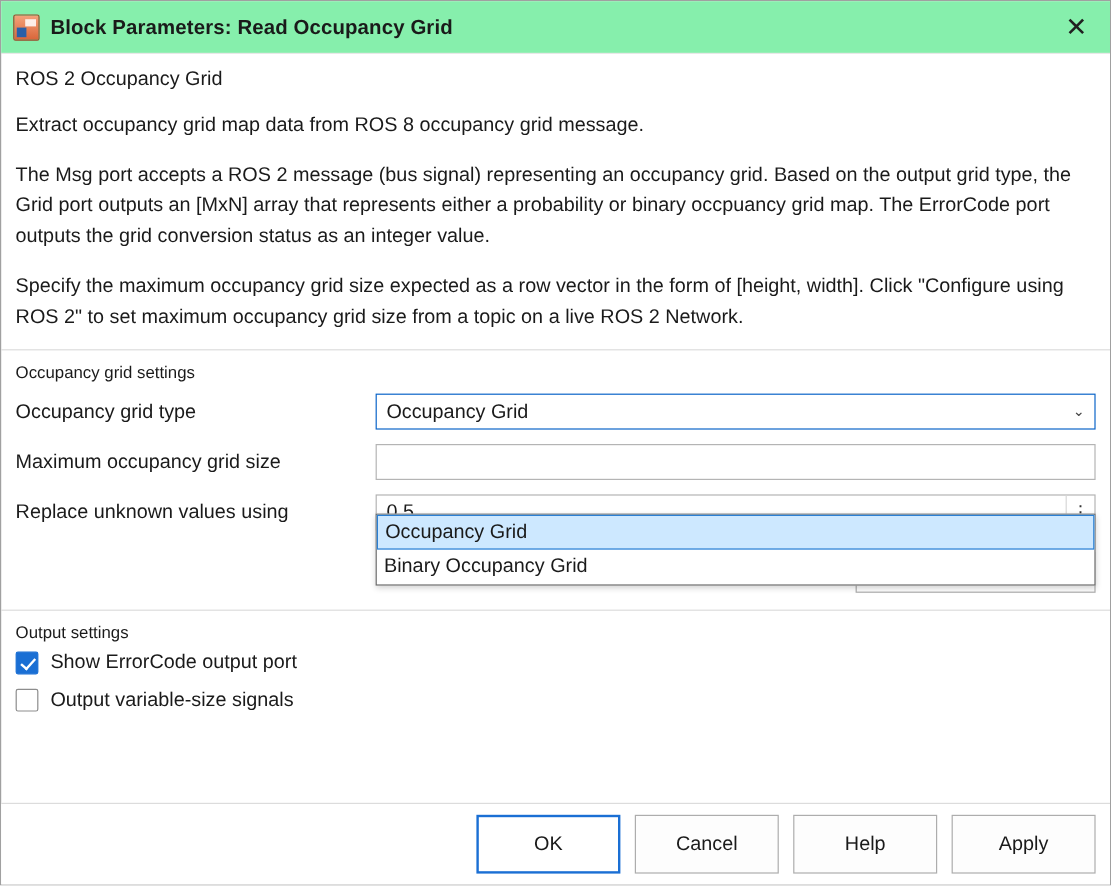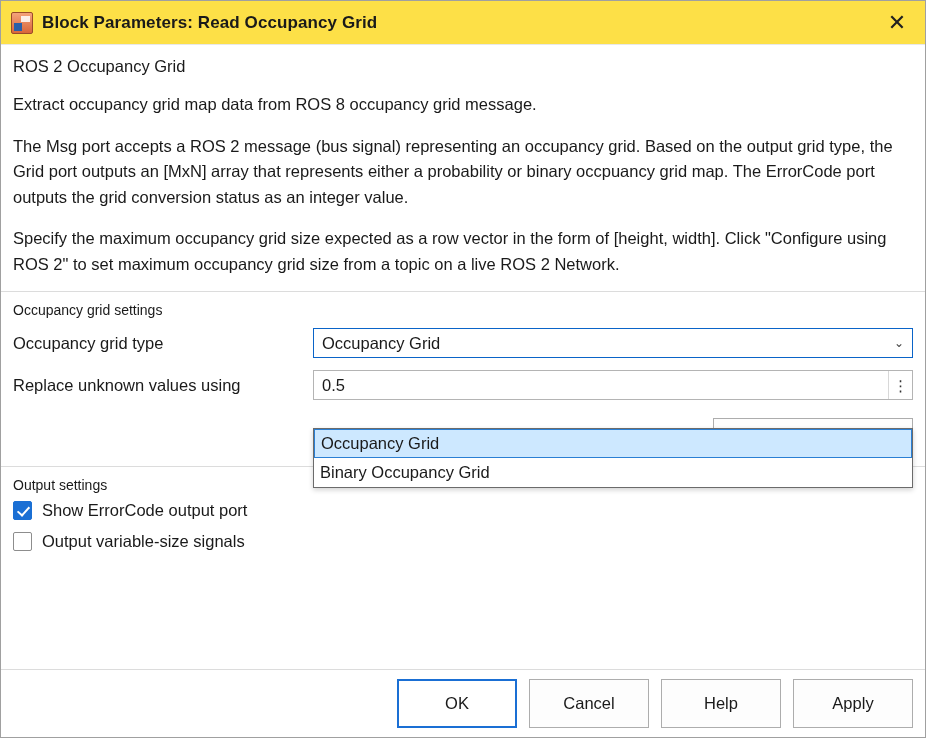--- a/index.html
+++ b/index.html
@@ -19,21 +19,21 @@
     display: flex;
     flex-direction: column;
   }
   
   .titlebar {
     height: 44px;
     flex: 0 0 44px;
     display: flex;
     align-items: center;
     padding: 0 6px 0 10px;
-    background: #fde047;
+    background: #86efac;
     border-bottom: 1px solid #e8e8e8;
   }
   .title-icon {
     width: 22px; height: 22px;
     flex: 0 0 22px;
     position: relative;
     margin-right: 9px;
     border: 1px solid #9a4a2a;
     background: linear-gradient(#f4a27a, #d9663a);
     border-radius: 2px;
@@ -288,20 +288,26 @@
       <div class="row">
         <div class="row-label">Occupancy grid type</div>
         <div class="field">
           <div class="combo">
             <span>Occupancy Grid</span>
             <span class="chev">⌄</span>
           </div>
         </div>
       </div>
 
+      <div class="row">
+        <div class="row-label">Maximum occupancy grid size</div>
+        <div class="field">
+          <div class="textbox"></div>
+        </div>
+      </div>
 
       <div class="row">
         <div class="row-label">Replace unknown values using</div>
         <div class="field">
           <div class="textbox with-dots">0.5</div>
           <div class="dots">⋮</div>
         </div>
       </div>
 
     </div>

